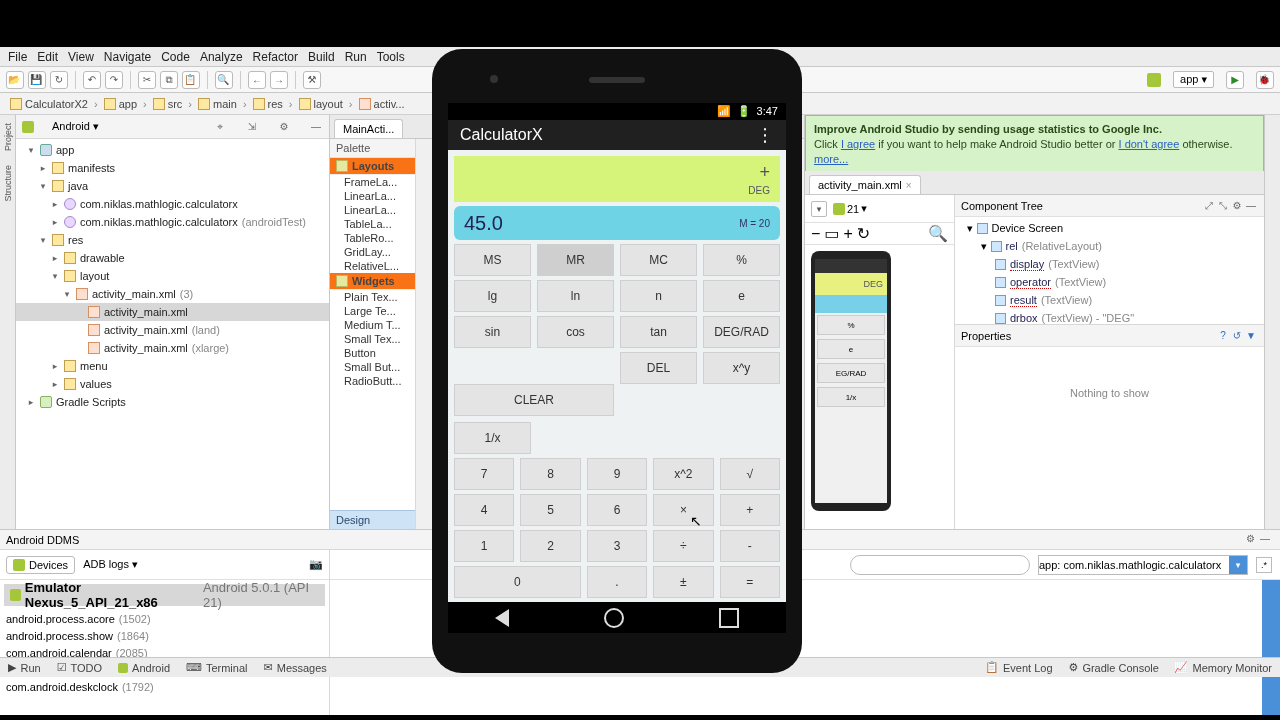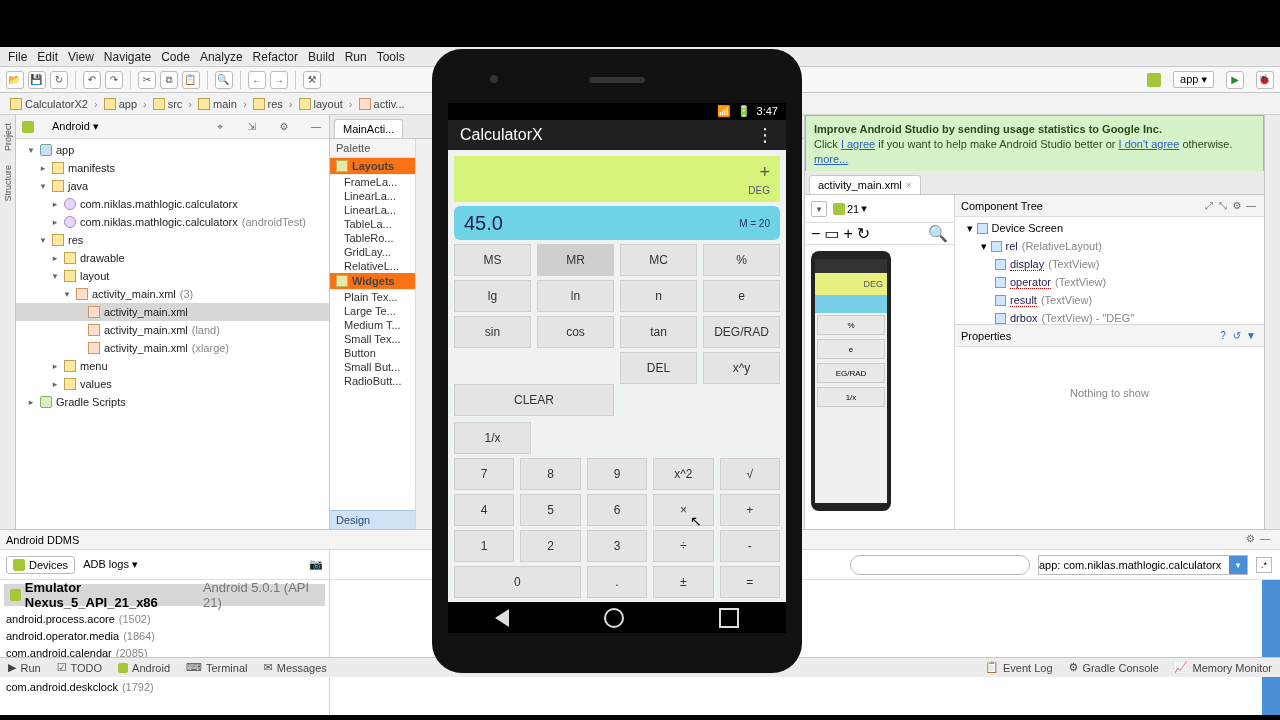--- a/index.html
+++ b/index.html
@@ -496,21 +496,21 @@
           <div class="droid"></div>
             <b>Emulator Nexus_5_API_21_x86</b>
             <span class="dim">Android 5.0.1 (API 21)</span>
         </div>
         <div class="plist">
           <div class="p">
               <span>android.process.acore</span>
               <span class="dim">(1502)</span>
             </div>
           <div class="p">
-              <span>android.operator.media</span>
+              <span>android.process.show</span>
               <span class="dim">(1864)</span>
             </div>
           <div class="p">
               <span>com.android.calendar</span>
               <span class="dim">(2085)</span>
             </div>
           <div class="p">
               <span>com.android.defcontainer</span>
               <span class="dim">(1626)</span>
             </div>

